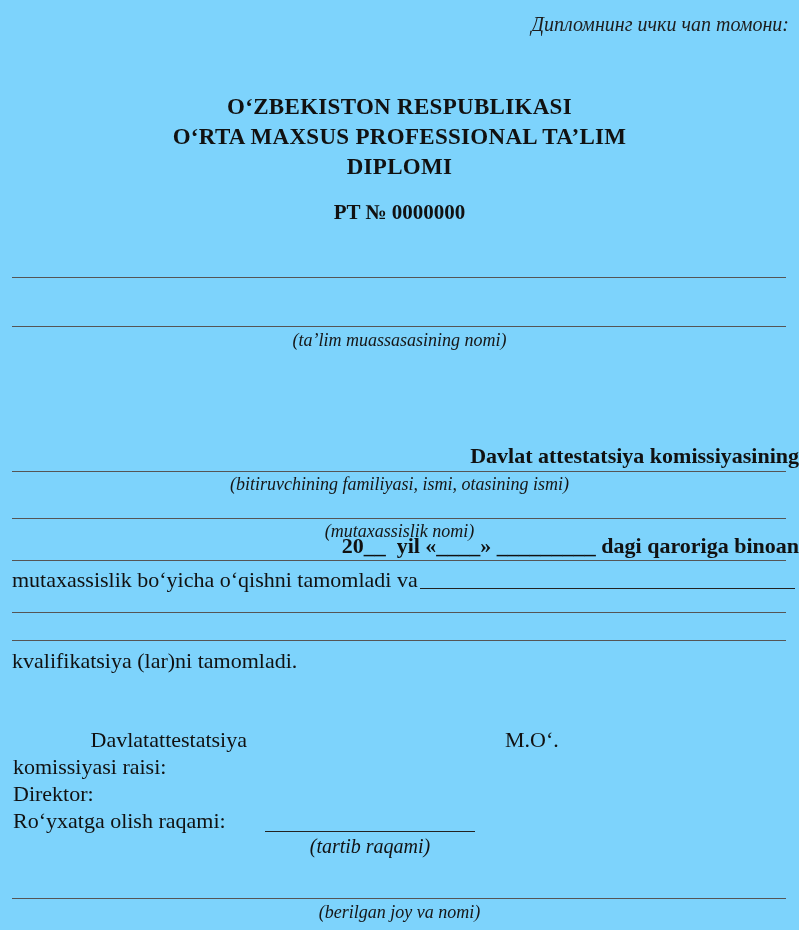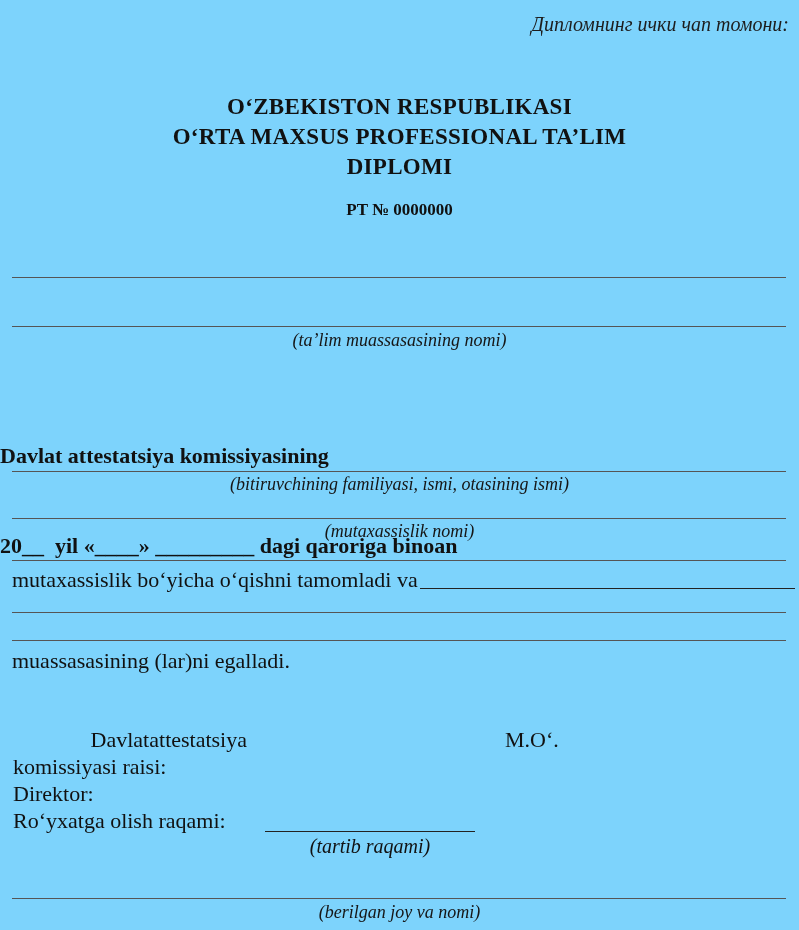--- a/index.html
+++ b/index.html
@@ -35,21 +35,21 @@
     line-height: 30px;
     letter-spacing: 0.3px;
   }
   .serial {
     position: absolute;
     top: 200px;
     left: 0;
     right: 0;
     text-align: center;
     font-weight: bold;
-    font-size: 17px;
+    font-size: 21px;
   }
   .rule {
     position: absolute;
     left: 12px;
     right: 13px;
     height: 0;
     border-top: 1.5px solid #555555;
   }
   .caption {
     position: absolute;
@@ -58,21 +58,21 @@
     text-align: center;
     font-style: italic;
     font-size: 18px;
     color: #161616;
   }
   .commission-block {
     position: absolute;
     top: 381px;
     left: 0;
     right: 0;
-    text-align: left;
+    text-align: right;
     font-weight: bold;
     font-size: 22px;
     line-height: 30px;
     white-space: pre-wrap;
   }
   .completion-row {
     position: absolute;
     top: 567px;
     left: 12px;
     right: 4px;
@@ -162,21 +162,21 @@
 
   <div class="rule" style="top:560px"></div>
 
   <div class="completion-row">
     <span>mutaxassislik bo‘yicha o‘qishni tamomladi va</span>
     <span class="fill-line"></span>
   </div>
 
   <div class="rule" style="top:612px"></div>
   <div class="rule" style="top:640px"></div>
-  <div class="qualification">muassasasining (lar)ni egalladi.</div>
+  <div class="qualification">kvalifikatsiya (lar)ni tamomladi.</div>
 
   <div class="sig-first-row">
     <span>Davlat</span>
     <span>attestatsiya</span>
   </div>
   <div class="seal">M.O‘.</div>
 
   <div class="sig-line" style="top:754px">komissiyasi raisi:</div>
   <div class="sig-line" style="top:781px">Direktor:</div>
   <div class="sig-line" style="top:808px">Ro‘yxatga olish raqami:</div>

